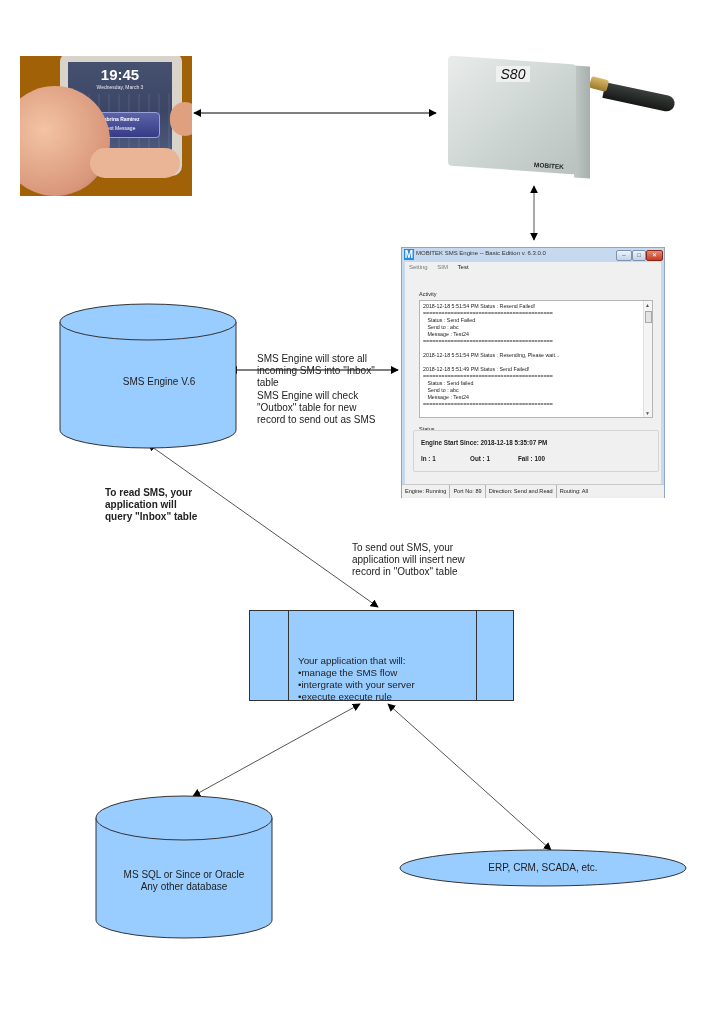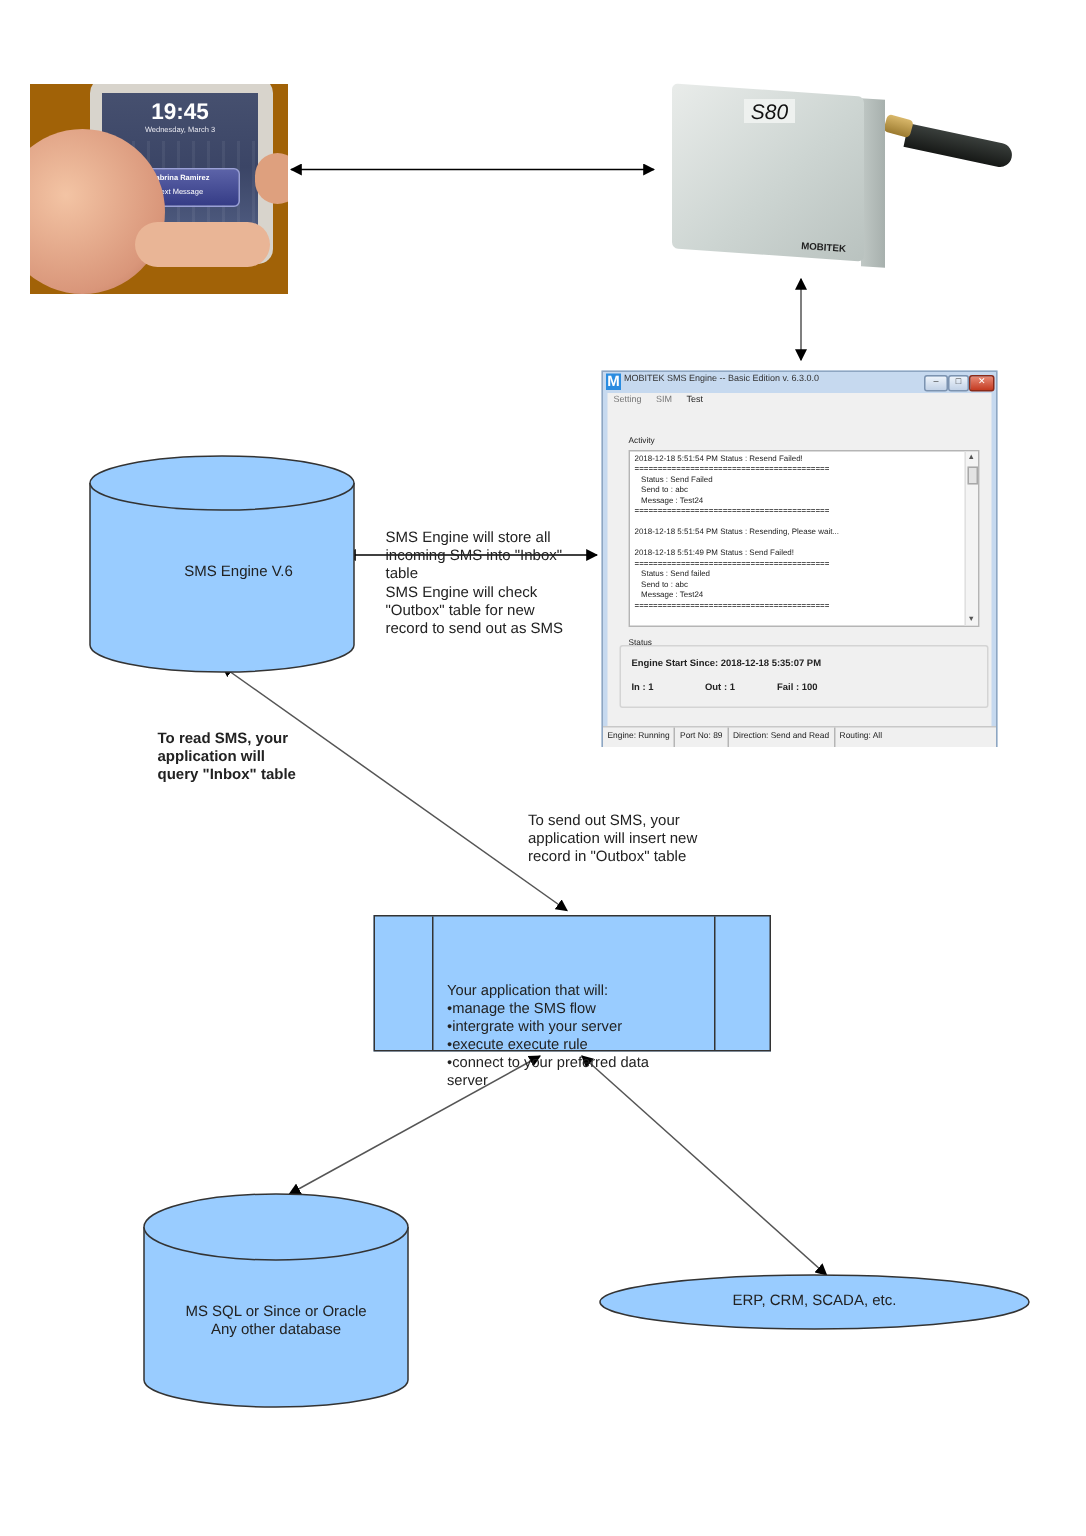--- a/index.html
+++ b/index.html
@@ -167,21 +167,20 @@
 <div class="note" style="left:352px;top:542px;width:128px;">To send out SMS, your application will insert new record in "Outbox" table</div>
 
 <div class="abs appbox">
   <div class="divl"></div>
   <div class="divr"></div>
   <div class="txt">
     <div>Your application that will:</div>
     <div>•manage the SMS flow</div>
     <div>•intergrate with your server</div>
     <div>•execute execute rule</div>
-    <div style="white-space:normal;width:152px;">•connect to your preferred data server</div>
   </div>
 </div>
 
 <div class="shape-text" style="left:96px;top:869px;width:176px;">
   <div>MS SQL or Since or Oracle</div>
   <div>Any other database</div>
 </div>
 
 <div class="shape-text" style="left:400px;top:862px;width:286px;">ERP, CRM, SCADA, etc.</div>
 

